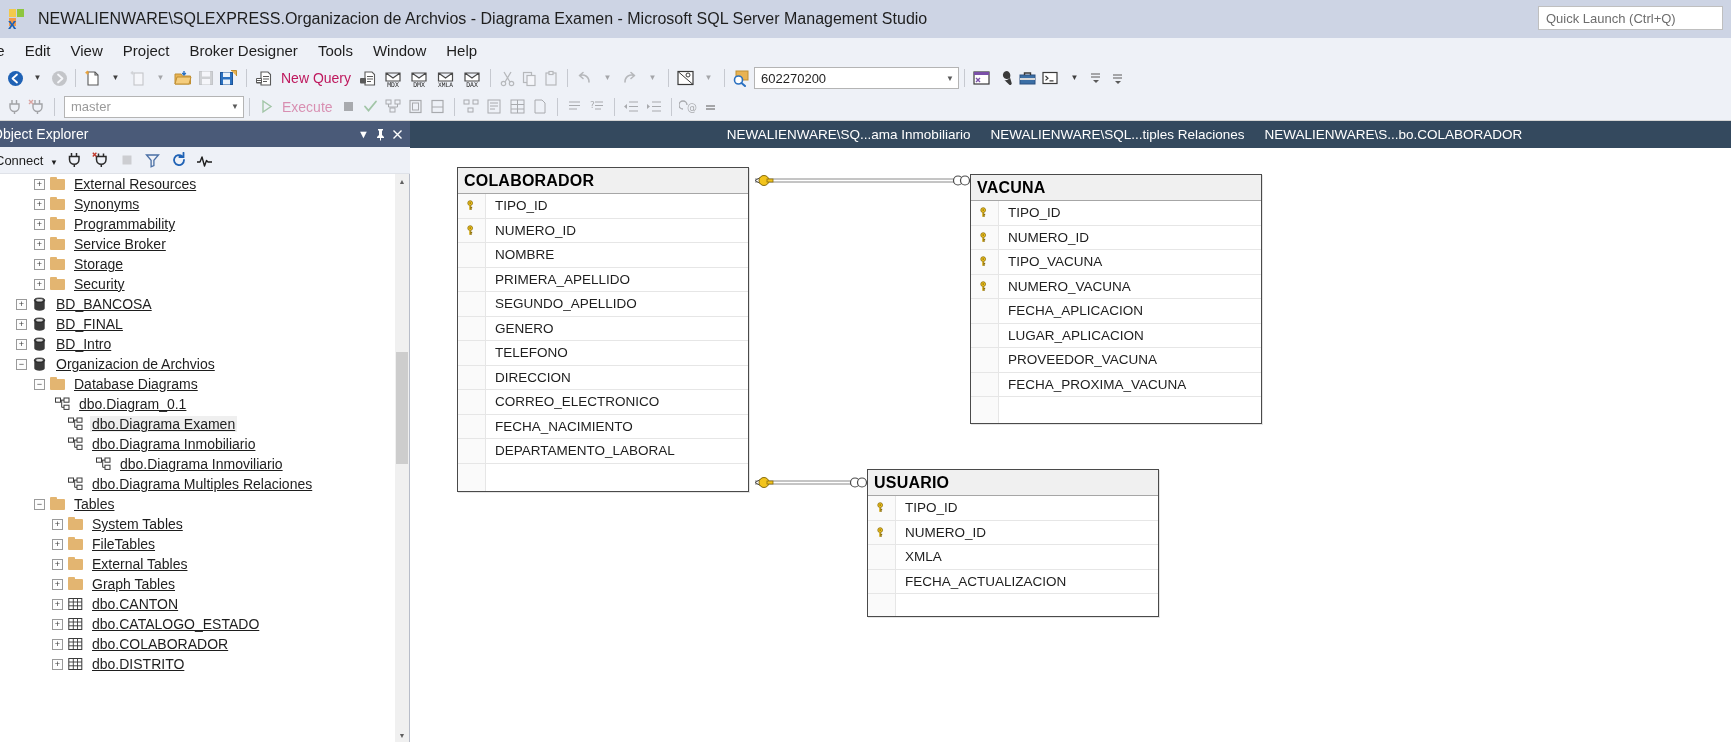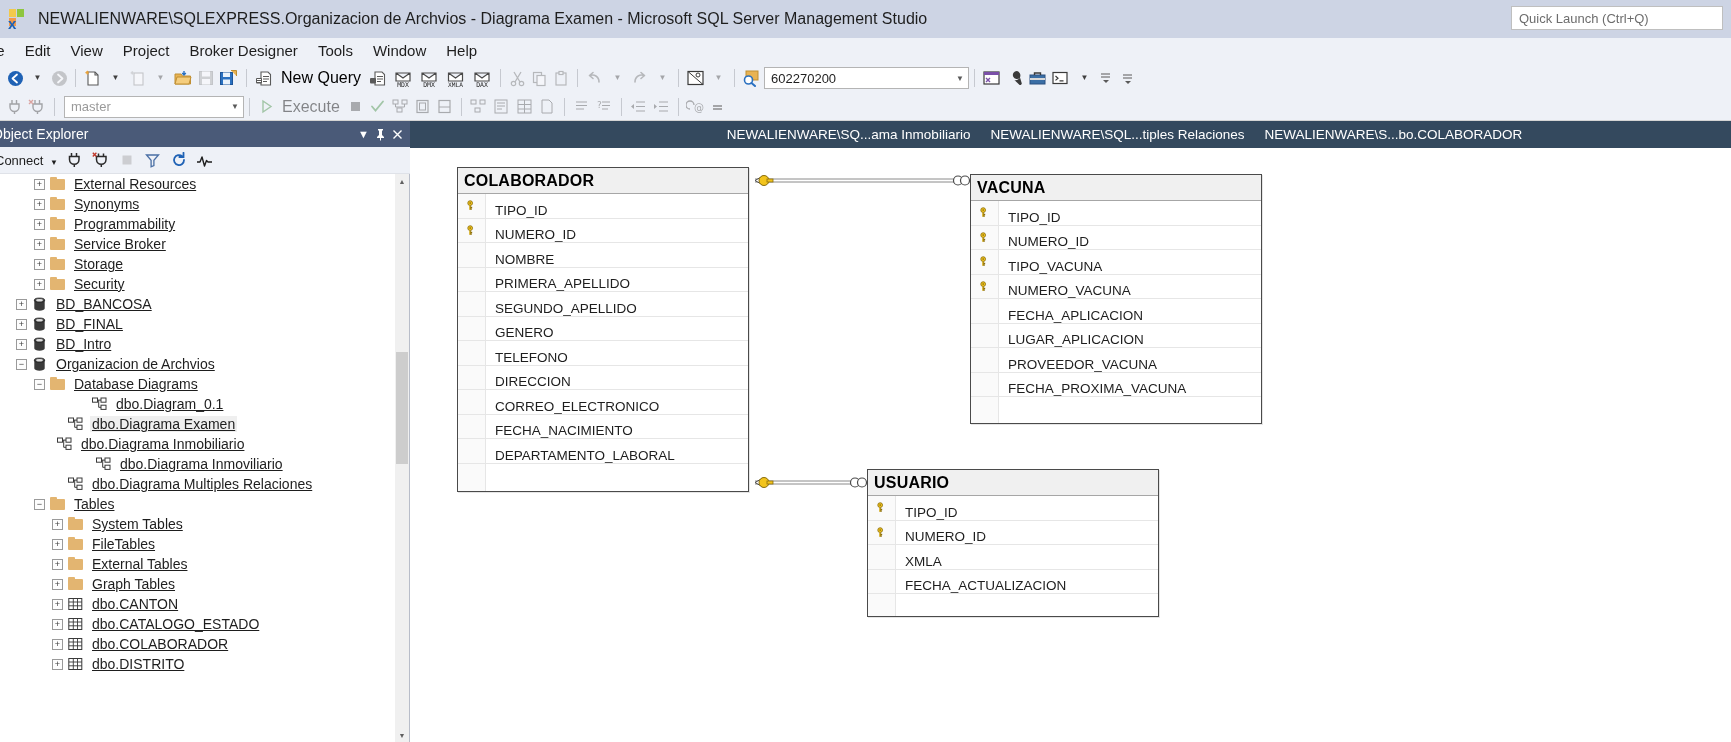--- a/index.html
+++ b/index.html
@@ -26,21 +26,21 @@
   .app-logo .sq3 { position:absolute; left:3px; top:10px; width:7px; height:8px; background:#f2994a; }
   .app-logo .xglyph {
     position:absolute; left:2px; top:9px; font-size:15px; color:#1f62b5; font-weight:bold;
     font-family: "Liberation Sans", sans-serif; line-height:13px;
   }
   .title-text {
     font-size: 16px; color: #1e1e1e; white-space: nowrap;
   }
   .quick-launch {
     position: absolute; right: 8px; top: 6px;
-    width: 212px; height: 24px;
+    width: 185px; height: 24px;
     background: #ffffff; border: 1px solid #bfbfbf;
     display: flex; align-items: center; padding-left: 7px;
     font-size: 13px; color: #6d6d6d;
   }
 
   
   .menubar {
     position: absolute; left: 0; top: 38px; width: 1731px; height: 25px;
     background: #eef1f7;
     display: flex; align-items: center;
@@ -61,21 +61,21 @@
   .toolbar2 { top: 93px; height: 28px; border-bottom: 1px solid #d4d4d4; }
   .tb-sep { width: 1px; height: 18px; background: #c6c9d0; margin: 0 5px; flex: none; }
   .tb-btn {
     height: 24px; min-width: 22px; display: flex; align-items: center; justify-content: center;
     padding: 0 2px; flex: none; position: relative;
   }
   .tb-btn.disabled { opacity: 0.42; }
   .tb-caret {
     font-size: 8px; color: #3f3f3f; margin-left: 1px; line-height: 8px;
   }
-  .tb-label { font-size: 16px; color: #000000; padding: 0 5px; white-space: nowrap; }
+  .tb-label { font-size: 14px; color: #be185d; padding: 0 5px; white-space: nowrap; }
 
   .combo {
     height: 22px; background: #ffffff; border: 1px solid #b4b4b4;
     display: flex; align-items: center; justify-content: space-between;
     font-size: 13px; padding-left: 6px; flex: none;
   }
   .combo .cval { color: #1e1e1e; white-space: nowrap; overflow: hidden; }
   .combo.ph .cval { color: #9a9a9a; }
   .combo .cbtn { width: 16px; text-align: center; font-size: 8px; color: #5a5a5a; }
   .combo-master { width: 180px; margin-left: 4px; }
@@ -176,21 +176,21 @@
   .dtable {
     position: absolute; background: #ffffff; border: 1px solid #4a4a4a;
     box-shadow: 1px 1px 0 rgba(0,0,0,0.10);
   }
   .dt-title {
     height: 26px; background: #f0f0f0; border-bottom: 1px solid #a6a6a6;
     display: flex; align-items: center; padding-left: 6px;
     font-size: 16px; font-weight: bold; color: #000000; letter-spacing: 0.2px;
   }
   .dt-row {
-    height: 24.5px; display: flex; align-items: flex-end;
+    height: 24.5px; display: flex; align-items: center;
     border-bottom: 1px solid #e6e6e6;
   }
   .dt-row:last-child { border-bottom: none; }
   .dt-keycell {
     width: 28px; height: 100%; flex: none; border-right: 1px solid #e6e6e6;
     display: flex; align-items: center; justify-content: center;
     background: #fafafa;
   }
   .dt-name { font-size: 13.5px; color: #1e1e1e; padding-left: 9px; white-space: nowrap; }
   .dt-blank { border-bottom: none; }
@@ -692,21 +692,21 @@
             <ellipse cx="7.5" cy="3.2" rx="3.4" ry="1.3" fill="#dedede"></ellipse>
           </svg>
         </span>
         <span class="tlabel">Organizacion de Archvios</span>
       </div>
       <div class="tnode" style="padding-left: 34px;">
         <span class="expander">−</span>
         <span class="ticon folder"></span>
         <span class="tlabel">Database Diagrams</span>
       </div>
-      <div class="tnode" style="padding-left: 76px; align-items: center;">
+      <div class="tnode" style="padding-left: 39px; align-items: center;">
         <span class="expander none"></span>
         <span class="ticon diag">
           <svg width="15" height="14" viewBox="0 0 15 14">
             <rect x="0.5" y="1" width="5" height="4.2" fill="#fff" stroke="#3a3a3a" stroke-width="1"></rect>
             <rect x="9" y="1" width="5" height="4.2" fill="#fff" stroke="#3a3a3a" stroke-width="1"></rect>
             <rect x="9" y="8.2" width="5" height="4.2" fill="#fff" stroke="#3a3a3a" stroke-width="1"></rect>
             <path d="M5.5 3.1 h3.5 M6.7 3.1 v7.2 h2.3" fill="none" stroke="#3a3a3a" stroke-width="1"></path>
           </svg>
         </span>
         <span class="tlabel">dbo.Diagram_0.1</span>
@@ -716,21 +716,21 @@
         <span class="ticon diag">
           <svg width="15" height="14" viewBox="0 0 15 14">
             <rect x="0.5" y="1" width="5" height="4.2" fill="#fff" stroke="#3a3a3a" stroke-width="1"></rect>
             <rect x="9" y="1" width="5" height="4.2" fill="#fff" stroke="#3a3a3a" stroke-width="1"></rect>
             <rect x="9" y="8.2" width="5" height="4.2" fill="#fff" stroke="#3a3a3a" stroke-width="1"></rect>
             <path d="M5.5 3.1 h3.5 M6.7 3.1 v7.2 h2.3" fill="none" stroke="#3a3a3a" stroke-width="1"></path>
           </svg>
         </span>
         <span class="tlabel">dbo.Diagrama Examen</span>
       </div>
-      <div class="tnode" style="padding-left: 41px;">
+      <div class="tnode" style="padding-left: 52px;">
         <span class="expander none"></span>
         <span class="ticon diag">
           <svg width="15" height="14" viewBox="0 0 15 14">
             <rect x="0.5" y="1" width="5" height="4.2" fill="#fff" stroke="#3a3a3a" stroke-width="1"></rect>
             <rect x="9" y="1" width="5" height="4.2" fill="#fff" stroke="#3a3a3a" stroke-width="1"></rect>
             <rect x="9" y="8.2" width="5" height="4.2" fill="#fff" stroke="#3a3a3a" stroke-width="1"></rect>
             <path d="M5.5 3.1 h3.5 M6.7 3.1 v7.2 h2.3" fill="none" stroke="#3a3a3a" stroke-width="1"></path>
           </svg>
         </span>
         <span class="tlabel">dbo.Diagrama Inmobiliario</span>

